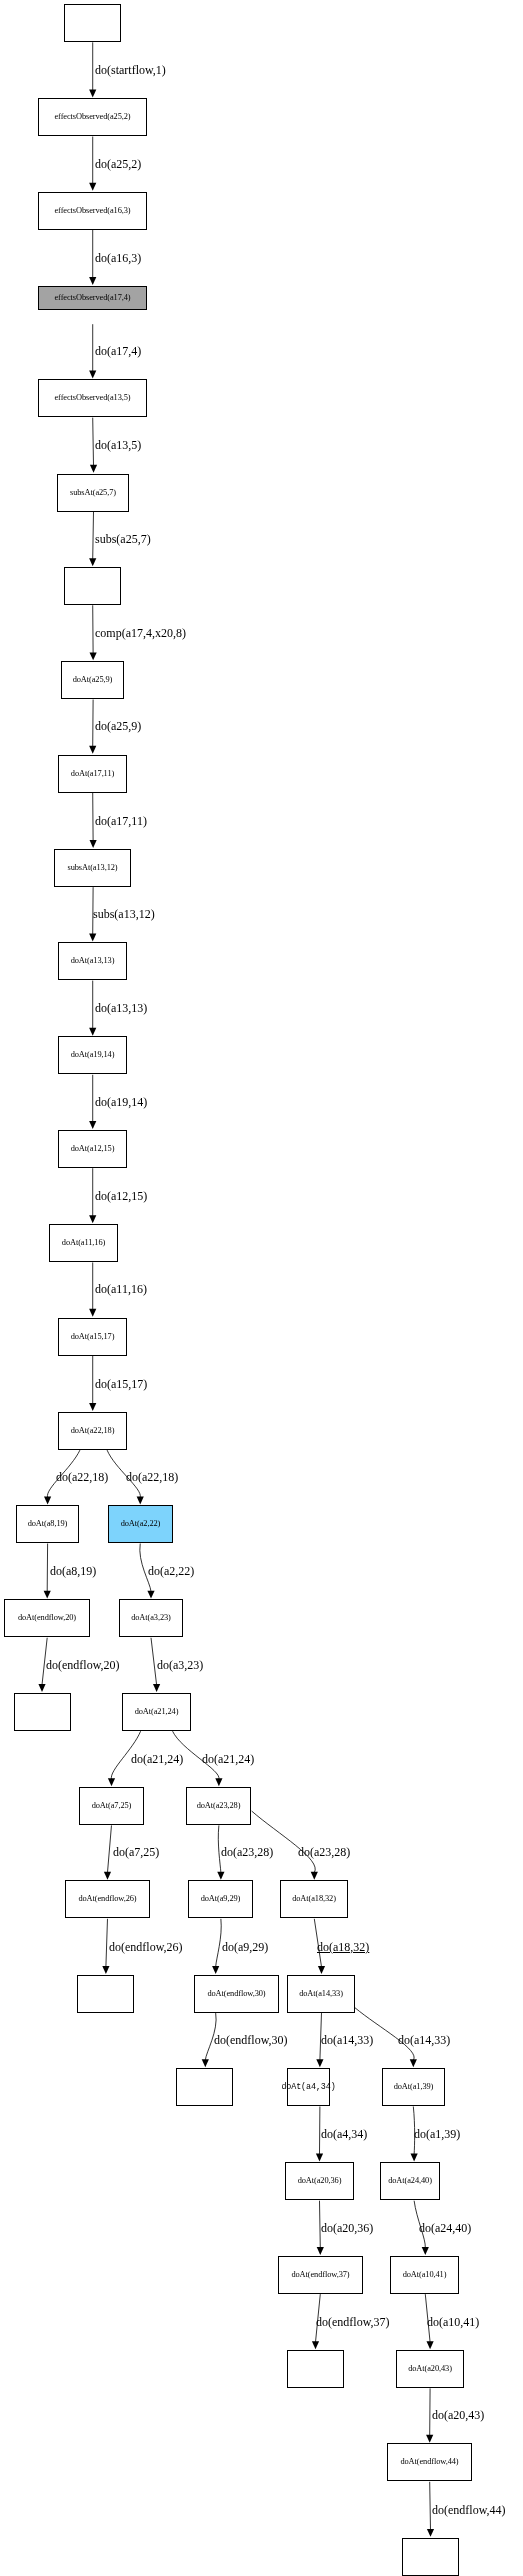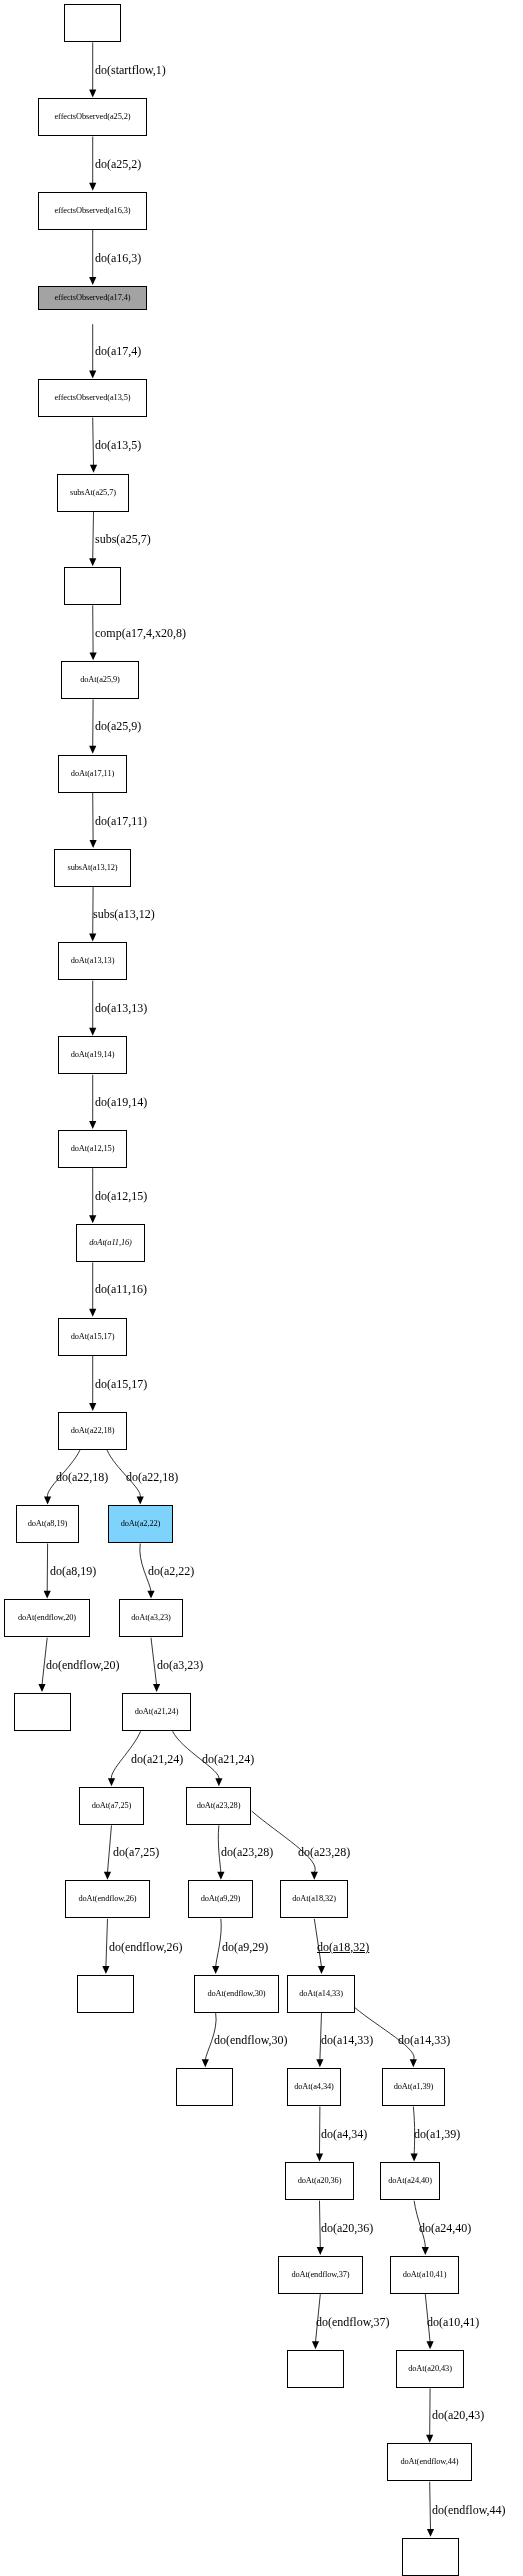--- a/index.html
+++ b/index.html
@@ -105,45 +105,45 @@
       <path d="M538,3108 L539,3168" fill="none" stroke="#000000" stroke-width="1"></path>
       <polygon points="534.5,3167 543.5,3167 539,3177" fill="#000000"></polygon>
     </svg>
 <div class="node" style="left: 64px; top: 4px; width: 57px; height: 38px; background: rgb(255, 255, 255); border-color: rgb(0, 0, 0);"></div>
     <div class="node" style="left: 38px; top: 98px; width: 109px; height: 38px; background: rgb(255, 255, 255); border-color: rgb(0, 0, 0);">effectsObserved(a25,2)</div>
     <div class="node" style="left: 38px; top: 192px; width: 109px; height: 38px; background: rgb(255, 255, 255); border-color: rgb(0, 0, 0);">effectsObserved(a16,3)</div>
     <div class="node" style="left: 38px; top: 286px; width: 109px; height: 24px; background: #a3a3a3; border-color: rgb(0, 0, 0);">effectsObserved(a17,4)</div>
     <div class="node" style="left: 38px; top: 379px; width: 109px; height: 38px; background: rgb(255, 255, 255); border-color: rgb(0, 0, 0);">effectsObserved(a13,5)</div>
     <div class="node" style="left: 57px; top: 474px; width: 72px; height: 38px; background: rgb(255, 255, 255); border-color: rgb(0, 0, 0);">subsAt(a25,7)</div>
     <div class="node" style="left: 64px; top: 567px; width: 57px; height: 38px; background: rgb(255, 255, 255); border-color: rgb(0, 0, 0);"></div>
-    <div class="node" style="left: 61px; top: 661px; width: 78px; height: 38px; background: rgb(255, 255, 255); border-color: rgb(0, 0, 0);">doAt(a25,9)</div>
+    <div class="node" style="left: 61px; top: 661px; width: 63px; height: 38px; background: rgb(255, 255, 255); border-color: rgb(0, 0, 0);">doAt(a25,9)</div>
     <div class="node" style="left: 58px; top: 755px; width: 69px; height: 38px; background: rgb(255, 255, 255); border-color: rgb(0, 0, 0);">doAt(a17,11)</div>
     <div class="node" style="left: 54px; top: 849px; width: 77px; height: 38px; background: rgb(255, 255, 255); border-color: rgb(0, 0, 0);">subsAt(a13,12)</div>
     <div class="node" style="left: 58px; top: 942px; width: 69px; height: 38px; background: rgb(255, 255, 255); border-color: rgb(0, 0, 0);">doAt(a13,13)</div>
     <div class="node" style="left: 58px; top: 1036px; width: 69px; height: 38px; background: rgb(255, 255, 255); border-color: rgb(0, 0, 0);">doAt(a19,14)</div>
     <div class="node" style="left: 58px; top: 1130px; width: 69px; height: 38px; background: rgb(255, 255, 255); border-color: rgb(0, 0, 0);">doAt(a12,15)</div>
-    <div class="node" style="left: 76px; top: 1224px; width: 69px; height: 38px; background: rgb(255, 255, 255); border-color: rgb(0, 0, 0); font-style: italic;">doAt(a11,16)</div>
+    <div class="node" style="left: 49px; top: 1224px; width: 69px; height: 38px; background: rgb(255, 255, 255); border-color: rgb(0, 0, 0);">doAt(a11,16)</div>
     <div class="node" style="left: 58px; top: 1318px; width: 69px; height: 38px; background: rgb(255, 255, 255); border-color: rgb(0, 0, 0);">doAt(a15,17)</div>
     <div class="node" style="left: 58px; top: 1412px; width: 69px; height: 38px; background: rgb(255, 255, 255); border-color: rgb(0, 0, 0);">doAt(a22,18)</div>
     <div class="node" style="left: 16px; top: 1505px; width: 63px; height: 38px; background: rgb(255, 255, 255); border-color: rgb(0, 0, 0);">doAt(a8,19)</div>
     <div class="node" style="left: 108px; top: 1505px; width: 65px; height: 38px; background: #7dd3fc; border-color: rgb(0, 0, 0);">doAt(a2,22)</div>
     <div class="node" style="left: 4px; top: 1599px; width: 86px; height: 38px; background: rgb(255, 255, 255); border-color: rgb(0, 0, 0);">doAt(endflow,20)</div>
     <div class="node" style="left: 119px; top: 1599px; width: 64px; height: 38px; background: rgb(255, 255, 255); border-color: rgb(0, 0, 0);">doAt(a3,23)</div>
     <div class="node" style="left: 13.6px; top: 1693px; width: 57px; height: 38px; background: rgb(255, 255, 255); border-color: rgb(0, 0, 0);"></div>
     <div class="node" style="left: 122px; top: 1693px; width: 69px; height: 38px; background: rgb(255, 255, 255); border-color: rgb(0, 0, 0);">doAt(a21,24)</div>
     <div class="node" style="left: 79px; top: 1787px; width: 65px; height: 38px; background: rgb(255, 255, 255); border-color: rgb(0, 0, 0);">doAt(a7,25)</div>
     <div class="node" style="left: 186px; top: 1787px; width: 65px; height: 38px; background: rgb(255, 255, 255); border-color: rgb(0, 0, 0);">doAt(a23,28)</div>
     <div class="node" style="left: 65px; top: 1880px; width: 85px; height: 38px; background: rgb(255, 255, 255); border-color: rgb(0, 0, 0);">doAt(endflow,26)</div>
     <div class="node" style="left: 188px; top: 1880px; width: 65px; height: 38px; background: rgb(255, 255, 255); border-color: rgb(0, 0, 0);">doAt(a9,29)</div>
     <div class="node" style="left: 280px; top: 1880px; width: 68px; height: 38px; background: rgb(255, 255, 255); border-color: rgb(0, 0, 0);">doAt(a18,32)</div>
     <div class="node" style="left: 77px; top: 1975px; width: 57px; height: 38px; background: rgb(255, 255, 255); border-color: rgb(0, 0, 0);"></div>
     <div class="node" style="left: 173px; top: 1975px; width: 85px; height: 38px; background: rgb(255, 255, 255); border-color: rgb(0, 0, 0); margin-left: 21px;">doAt(endflow,30)</div>
     <div class="node" style="left: 287px; top: 1975px; width: 68px; height: 38px; background: rgb(255, 255, 255); border-color: rgb(0, 0, 0);">doAt(a14,33)</div>
     <div class="node" style="left: 176px; top: 2068px; width: 57px; height: 38px; background: rgb(255, 255, 255); border-color: rgb(0, 0, 0);"></div>
-    <div class="node" style="left: 287px; top: 2068px; width: 54px; height: 38px; background: rgb(255, 255, 255); border-color: rgb(0, 0, 0);">doAt(a4,34)</div>
+    <div class="node" style="left: 287px; top: 2068px; width: 43px; height: 38px; background: rgb(255, 255, 255); border-color: rgb(0, 0, 0); font-family: Liberation Mono, monospace;">doAt(a4,34)</div>
     <div class="node" style="left: 382px; top: 2068px; width: 63px; height: 38px; background: rgb(255, 255, 255); border-color: rgb(0, 0, 0);">doAt(a1,39)</div>
     <div class="node" style="left: 285px; top: 2162px; width: 69px; height: 38px; background: rgb(255, 255, 255); border-color: rgb(0, 0, 0);">doAt(a20,36)</div>
     <div class="node" style="left: 380px; top: 2162px; width: 60px; height: 38px; background: rgb(255, 255, 255); border-color: rgb(0, 0, 0);">doAt(a24,40)</div>
     <div class="node" style="left: 278px; top: 2256px; width: 85px; height: 38px; background: rgb(255, 255, 255); border-color: rgb(0, 0, 0);">doAt(endflow,37)</div>
     <div class="node" style="left: 390px; top: 2256px; width: 69px; height: 38px; background: rgb(255, 255, 255); border-color: rgb(0, 0, 0);">doAt(a10,41)</div>
     <div class="node" style="left: 287px; top: 2350px; width: 57px; height: 38px; background: rgb(255, 255, 255); border-color: rgb(0, 0, 0);"></div>
     <div class="node" style="left: 396px; top: 2350px; width: 68px; height: 38px; background: rgb(255, 255, 255); border-color: rgb(0, 0, 0);">doAt(a20,43)</div>
     <div class="node" style="left: 387px; top: 2443px; width: 85px; height: 38px; background: rgb(255, 255, 255); border-color: rgb(0, 0, 0);">doAt(endflow,44)</div>
     <div class="node" style="left: 402px; top: 2538px; width: 57px; height: 38px; background: rgb(255, 255, 255); border-color: rgb(0, 0, 0);"></div>
     <div class="edge-label" style="left: 95px; top: 63px;">do(startflow,1)</div>

